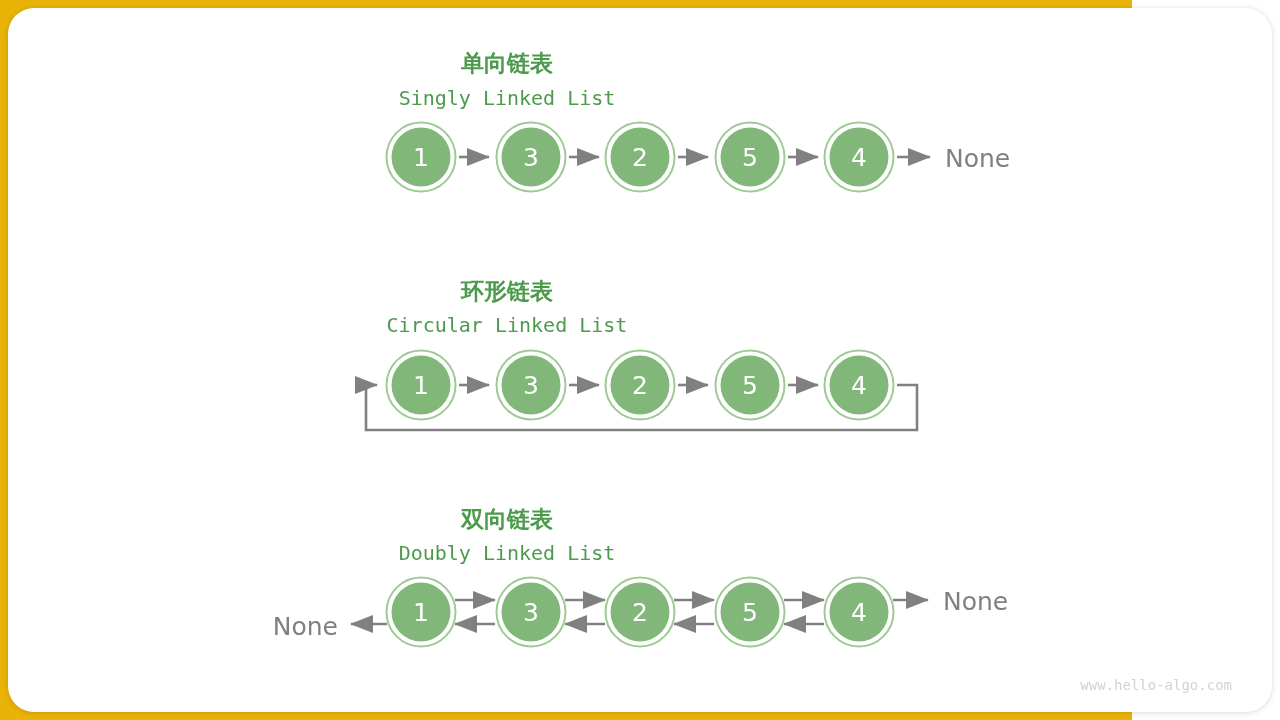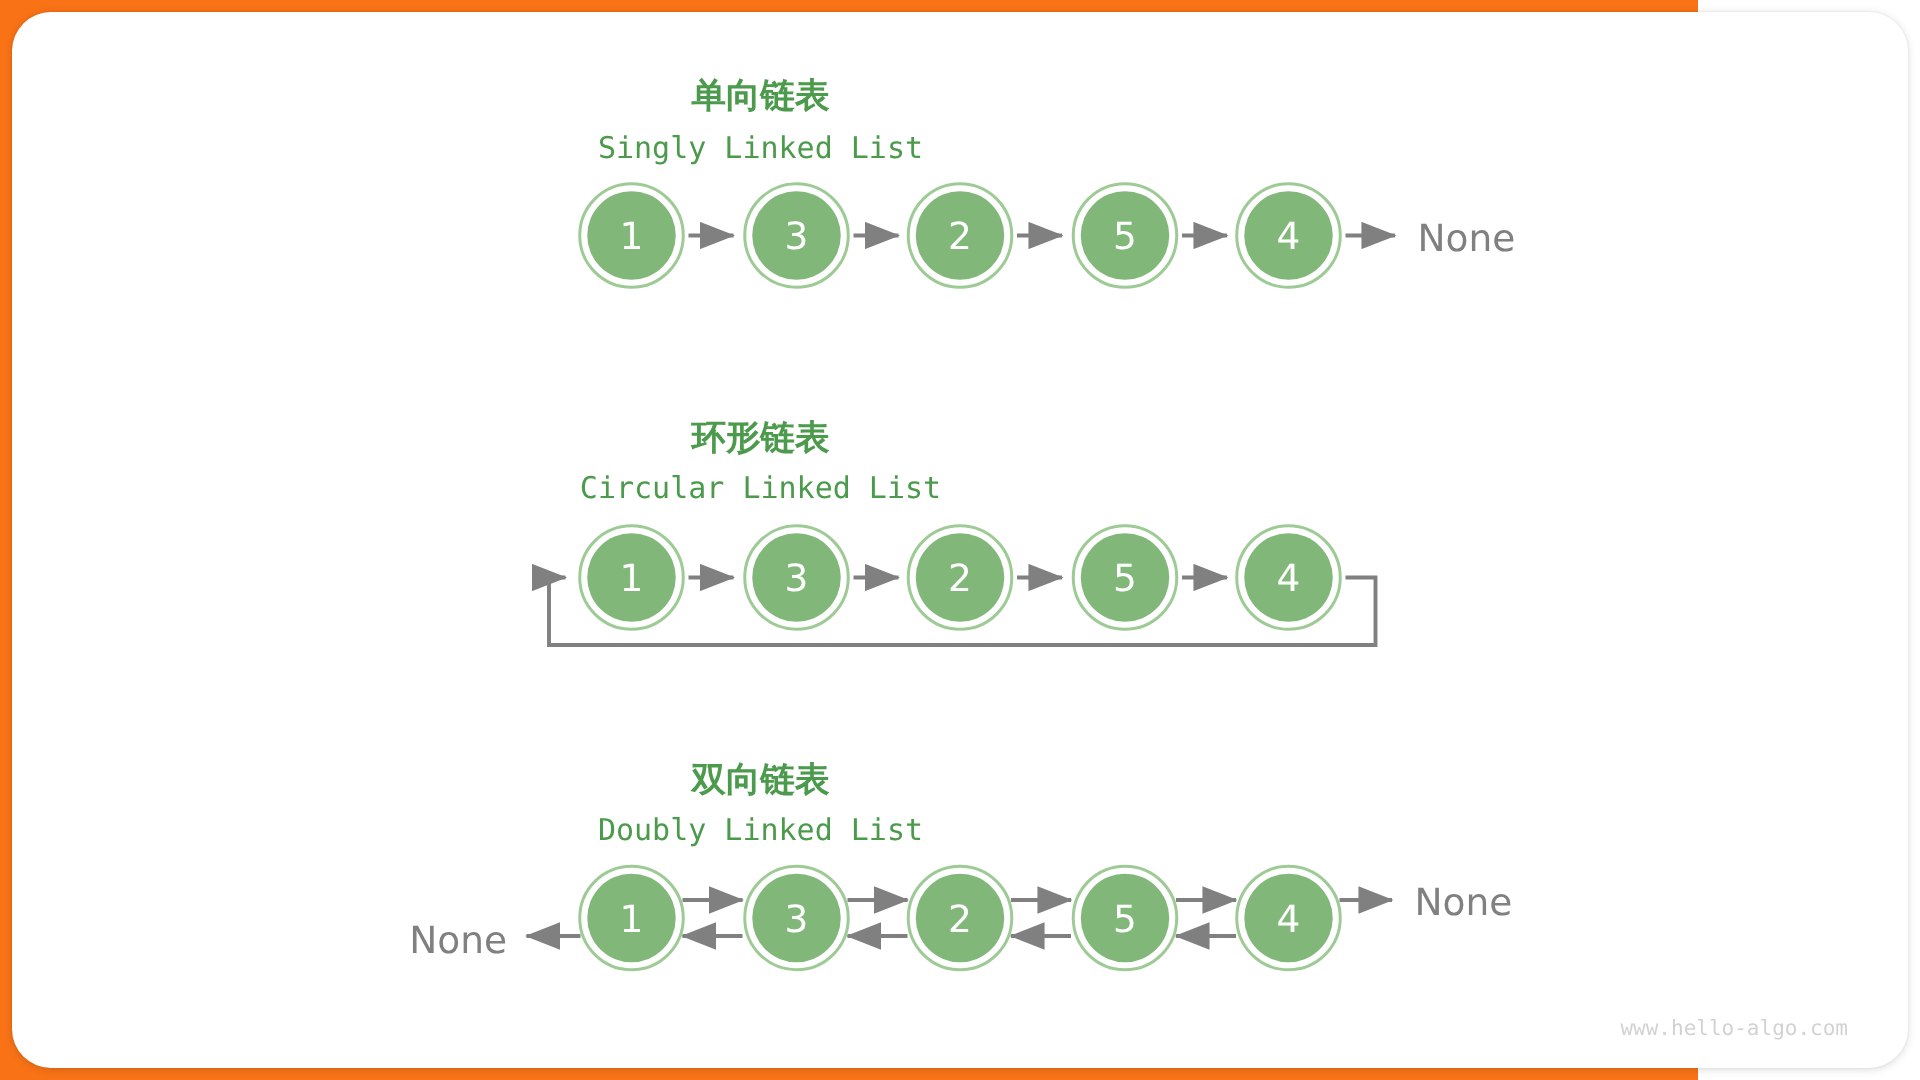--- a/index.html
+++ b/index.html
@@ -10,21 +10,21 @@
     width: 1280px;
     height: 720px;
     background: #ffffff;
     font-family: "DejaVu Sans", sans-serif;
     overflow: hidden;
   }
   #stage {
     position: relative;
     width: 1132px;
     height: 720px;
-    background: #f97316;
+    background: #eab308;
   }
   #card {
     position: absolute;
     left: 8px;
     top: 8px;
     width: 1264px;
     height: 704px;
     background: #ffffff;
     border-radius: 26px;
     box-shadow: 0 1px 6px rgba(0,0,0,0.13), 0 0 2px rgba(0,0,0,0.07);

